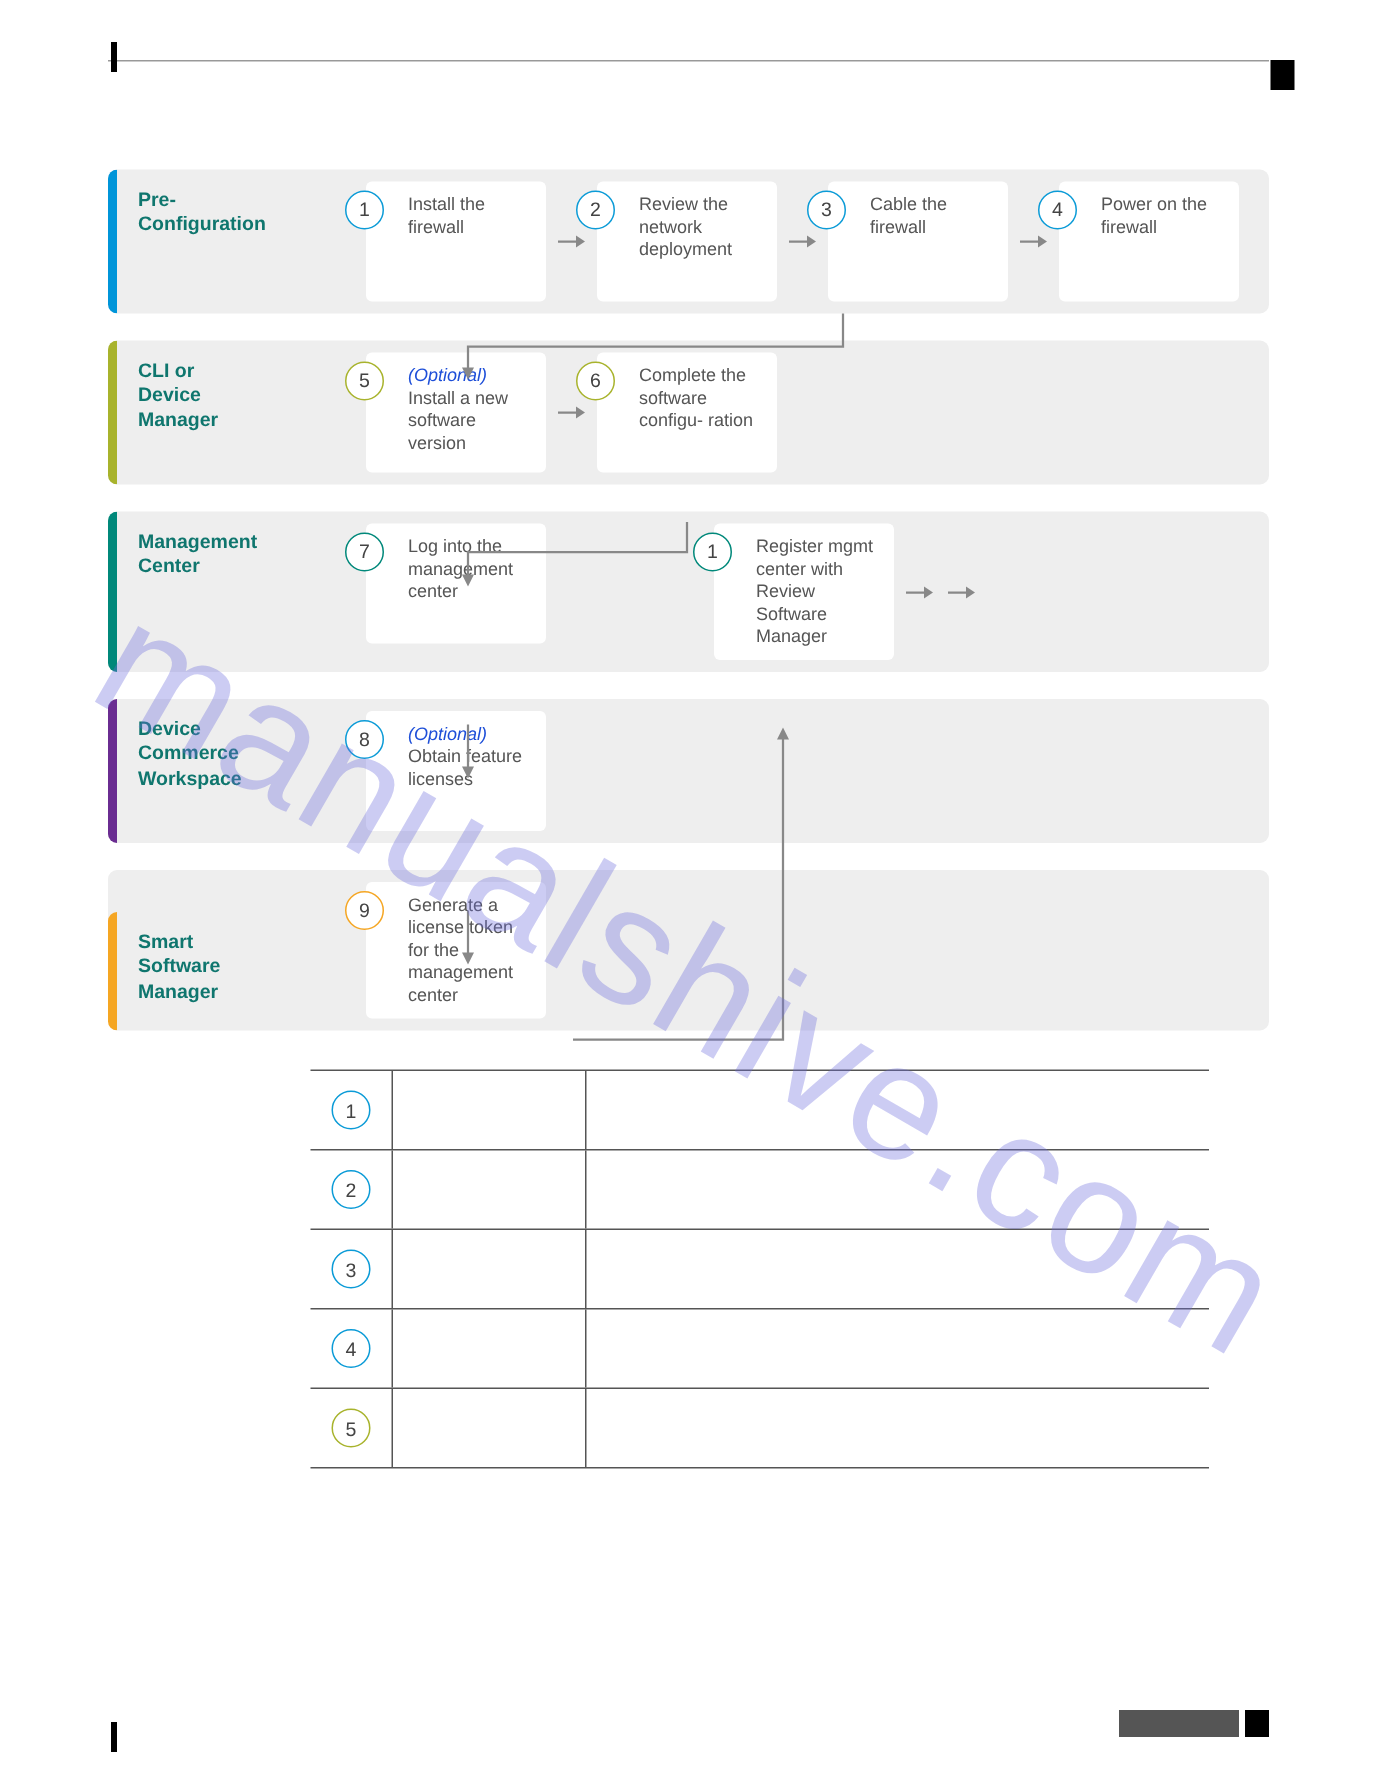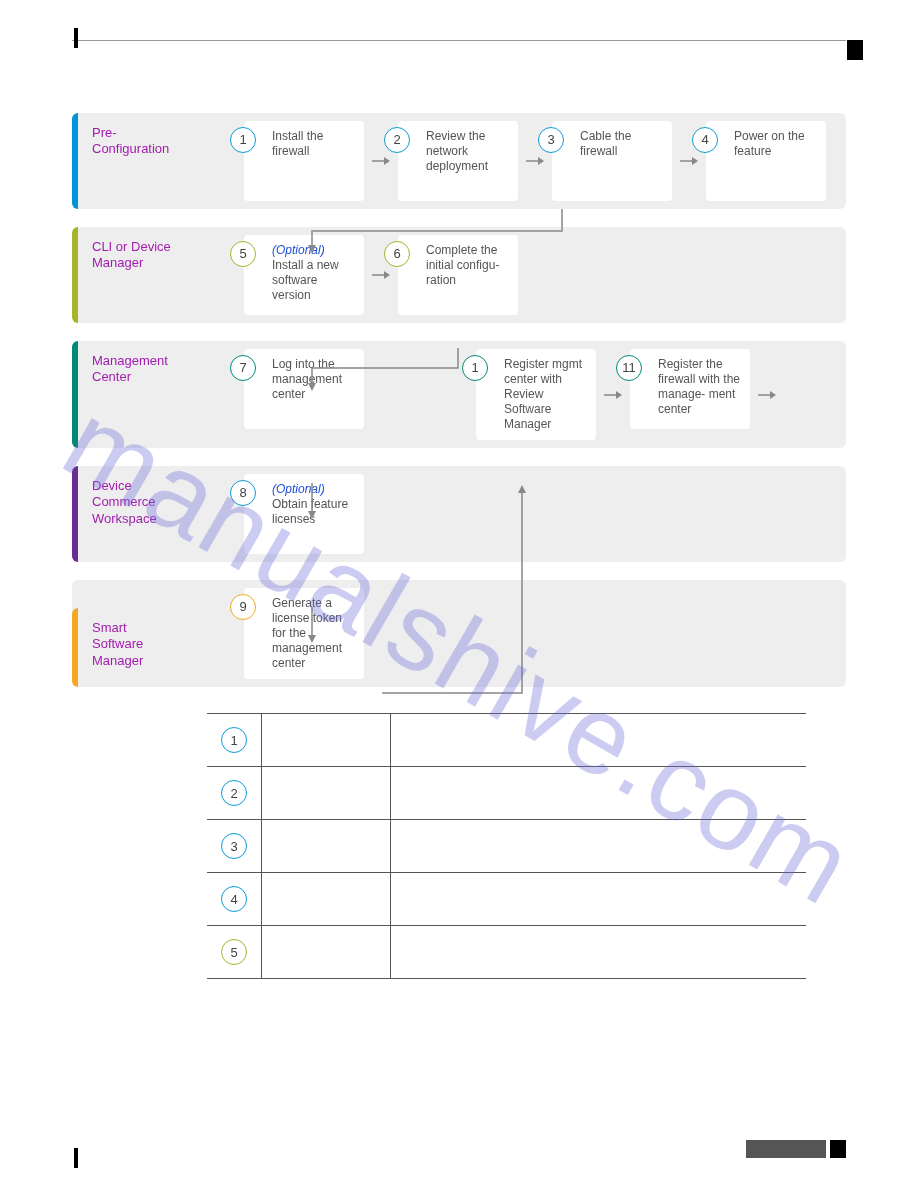--- a/index.html
+++ b/index.html
@@ -65,22 +65,22 @@
     margin-bottom: 18px;
     background: #eee;
     border-radius: 6px;
     min-height: 96px;
     position: relative;
   }
   .stage-label {
     width: 110px;
     padding: 12px 10px 12px 14px;
     font-size: 13px;
-    font-weight: normal;
-    color: #a21caf;
+    font-weight: bold;
+    color: #0f766e;
     border-left: 6px solid #999;
     border-radius: 6px 0 0 6px;
     line-height: 1.25;
   }
   .stage-blue   .stage-label { border-left-color: #0095d9; }
   .stage-olive  .stage-label { border-left-color: #a8b32c; }
   .stage-teal   .stage-label { border-left-color: #00887a; }
   .stage-purple .stage-label { border-left-color: #6a2c91; }
   .stage-orange .stage-label { border-left-color: #f5a623; margin-top: 28px; }
 
@@ -242,21 +242,21 @@
           <span>Cable the firewall</span>
         </div>
         <span class="arrow-right">
             <svg width="18" height="12">
               <line x1="0" y1="6" x2="12" y2="6" stroke="#888" stroke-width="1.5"></line>
               <polygon points="12,2 18,6 12,10" fill="#888"></polygon>
             </svg>
           </span>
         <div class="card">
           <div class="badge">4</div>
-          <span>Power on the feature</span>
+          <span>Power on the firewall</span>
         </div>
       </div>
     </div>
 
     <div class="connector" style="left:0;top:0">
       <svg width="800" height="700">
 
         <path d="M 490 96 L 490 118 L 240 118 L 240 134" fill="none" stroke="#888" stroke-width="1.5"></path>
         <polygon points="236,132 244,132 240,140" fill="#888"></polygon>
 
@@ -284,21 +284,21 @@
           <span>Install a new software version</span>
         </div>
         <span class="arrow-right">
             <svg width="18" height="12">
               <line x1="0" y1="6" x2="12" y2="6" stroke="#888" stroke-width="1.5"></line>
               <polygon points="12,2 18,6 12,10" fill="#888"></polygon>
             </svg>
           </span>
         <div class="card">
           <div class="badge olive">6</div>
-          <span>Complete the initial configu-
+          <span>Complete the software configu-
 ration</span>
         </div>
       </div>
     </div>
 
     <div class="stage stage-teal">
       <div class="stage-label">Management Center</div>
       <div class="stage-content">
         <div class="spacer"></div>
         <div class="card">
@@ -309,25 +309,20 @@
         <div class="card">
           <div class="badge teal">1</div>
           <span>Register mgmt center with Review Software Manager</span>
         </div>
         <span class="arrow-right">
             <svg width="18" height="12">
               <line x1="0" y1="6" x2="12" y2="6" stroke="#888" stroke-width="1.5"></line>
               <polygon points="12,2 18,6 12,10" fill="#888"></polygon>
             </svg>
           </span>
-        <div class="card">
-          <div class="badge teal">11</div>
-          <span>Register the firewall with the manage-
-ment center</span>
-        </div>
         <span class="arrow-right">
             <svg width="18" height="12">
               <line x1="0" y1="6" x2="12" y2="6" stroke="#888" stroke-width="1.5"></line>
               <polygon points="12,2 18,6 12,10" fill="#888"></polygon>
             </svg>
           </span>
       </div>
     </div>
 
     <div class="stage stage-purple">

